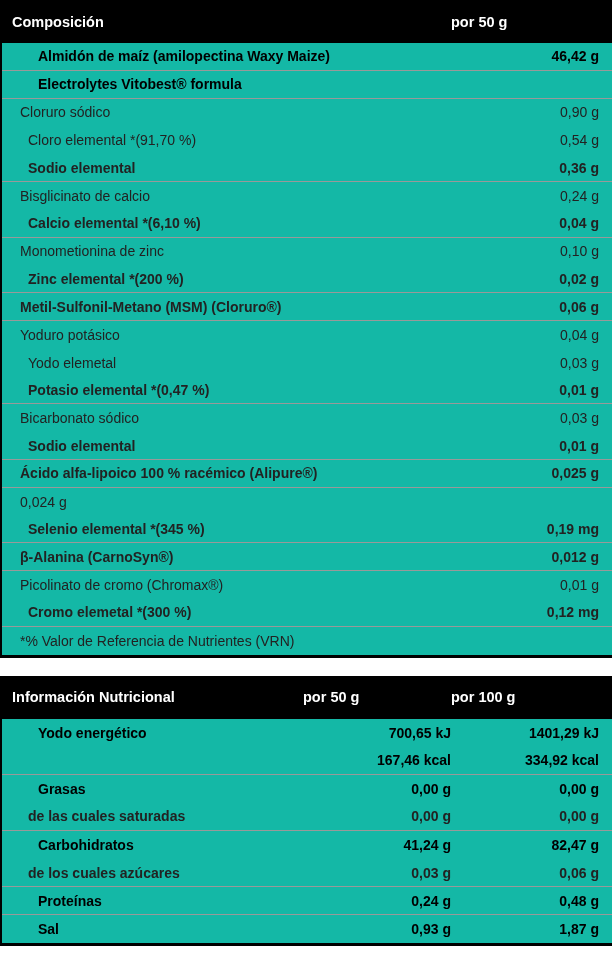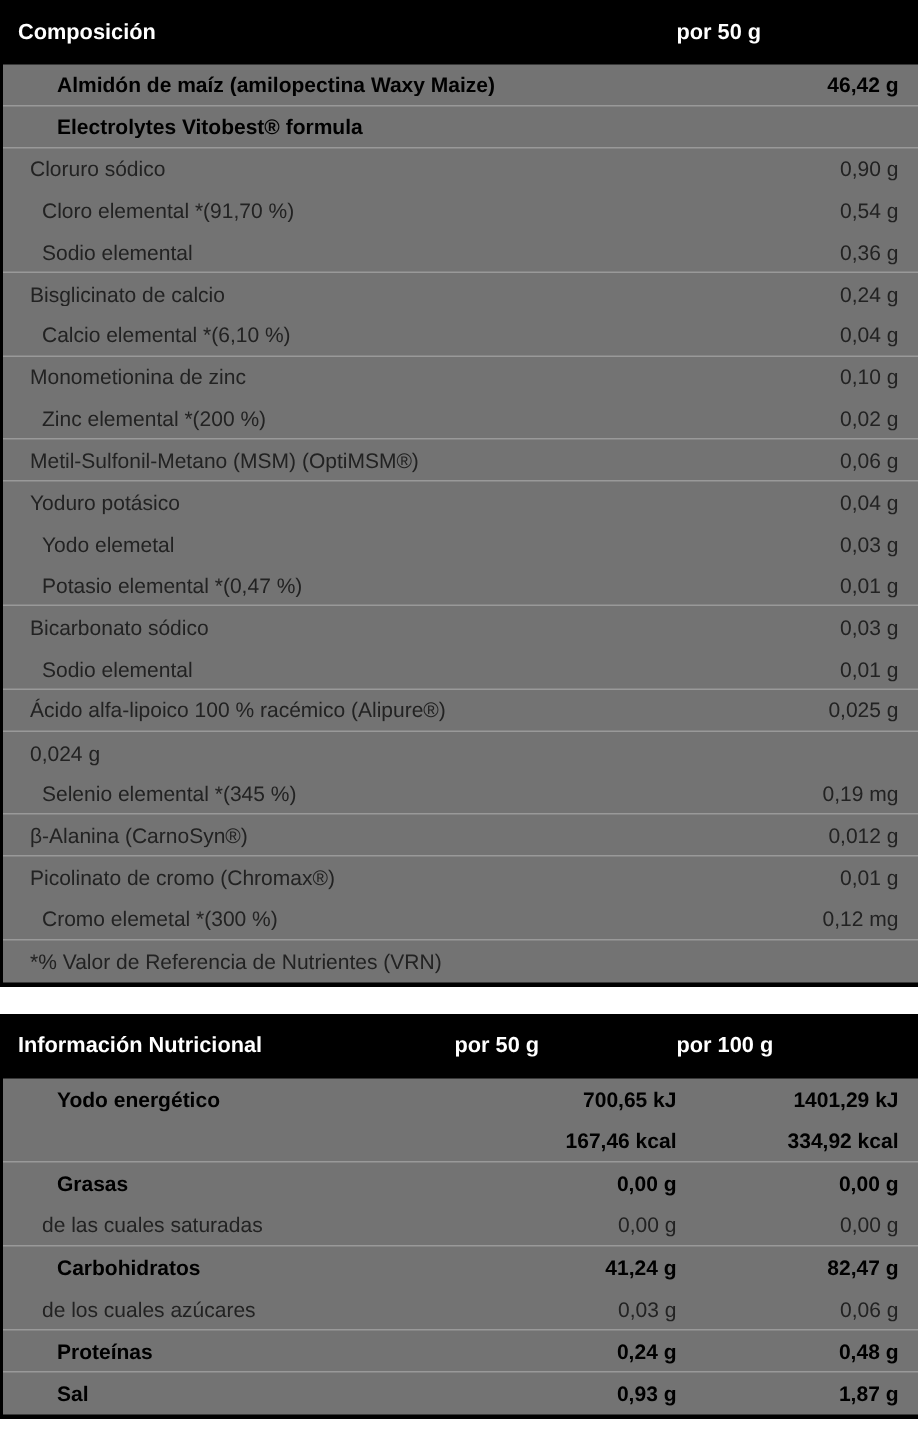--- a/index.html
+++ b/index.html
@@ -7,21 +7,21 @@
     margin: 0; padding: 0;
     width: 612px; height: 954px;
     background: #ffffff;
     font-family: "Liberation Sans", sans-serif;
     -webkit-font-smoothing: antialiased;
   }
   .tbl {
     width: 612px;
     border-left: 2px solid #000;
     border-bottom: 3px solid #000;
-    background: #737373;
+    background: #14b8a6;
   }
   .tbl2 { margin-top: 18px; }
   .hdr {
     background: #000;
     color: #fff;
     height: 43px;
     display: flex;
     align-items: center;
     font-weight: 700;
     font-size: 14.5px;
@@ -35,21 +35,21 @@
   .row {
     display: flex;
     align-items: center;
     height: 27.8px;
     padding: 0 13px 0 18px;
     font-size: 14px;
     color: #222;
     font-weight: 400;
   }
   .tbl2 .row { height: 28.1px; }
-  .row.sep { border-bottom: 1px solid #999; }
+  .row.sep { border-bottom: 1px solid #999; font-weight: bold; }
   .row.b { font-weight: 700; color: #000; padding-left: 36px; }
   .row .lbl { flex: 1; white-space: nowrap; overflow: hidden; }
   .row.sub .lbl { padding-left: 8px; }
   .row .val { text-align: right; white-space: nowrap; }
   .row .c { width: 148px; text-align: right; white-space: nowrap; }
 </style>
 </head>
 <body>
 
 <section class="tbl tbl1">
@@ -88,21 +88,21 @@
       </div>
     <div class="row">
         <span class="lbl">Monometionina de zinc</span>
         <span class="val">0,10 g</span>
       </div>
     <div class="row sub sep">
         <span class="lbl">Zinc elemental *(200 %)</span>
         <span class="val">0,02 g</span>
       </div>
     <div class="row sep">
-        <span class="lbl">Metil-Sulfonil-Metano (MSM) (OptiMSM®)</span>
+        <span class="lbl">Metil-Sulfonil-Metano (MSM) (Cloruro®)</span>
         <span class="val">0,06 g</span>
       </div>
     <div class="row">
         <span class="lbl">Yoduro potásico</span>
         <span class="val">0,04 g</span>
       </div>
     <div class="row sub">
         <span class="lbl">Yodo elemetal</span>
         <span class="val">0,03 g</span>
       </div>

